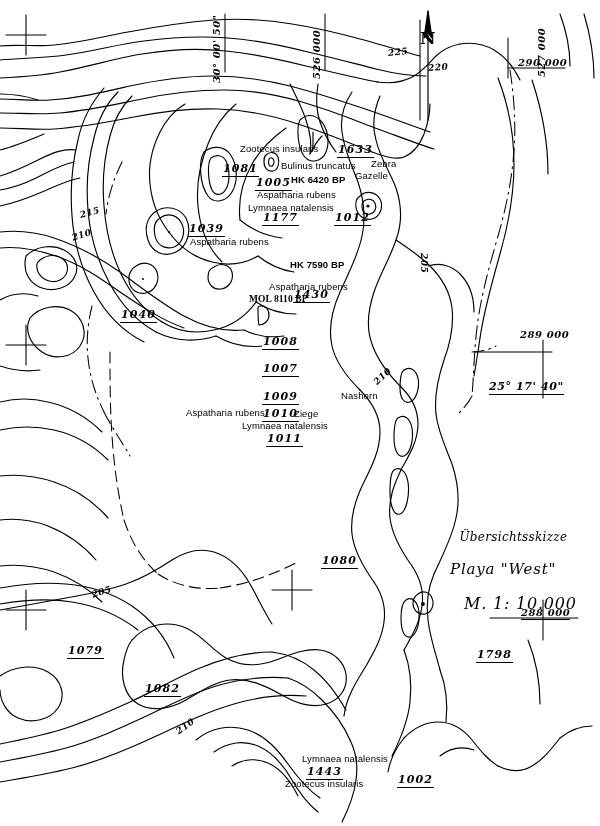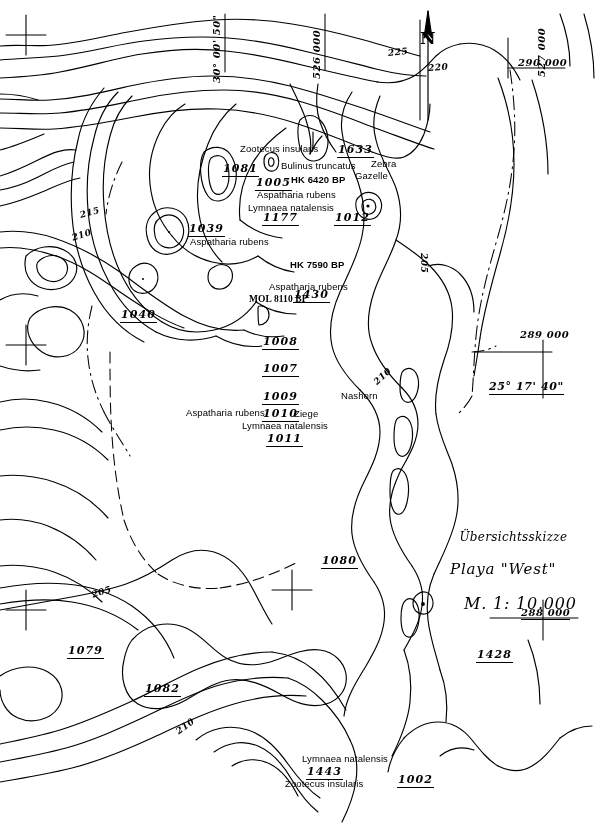--- a/index.html
+++ b/index.html
@@ -399,21 +399,21 @@
       <div class="lbl site" style="left: 120px; top: 308px;">1040</div>
       <div class="lbl site" style="left: 293px; top: 288px;">1430</div>
       <div class="lbl site" style="left: 262px; top: 335px;">1008</div>
       <div class="lbl site" style="left: 262px; top: 362px;">1007</div>
       <div class="lbl site" style="left: 262px; top: 390px;">1009</div>
       <div class="lbl site" style="left: 262px; top: 407px;">1010</div>
       <div class="lbl site" style="left: 266px; top: 432px;">1011</div>
       <div class="lbl site" style="left: 321px; top: 554px;">1080</div>
       <div class="lbl site" style="left: 67px; top: 644px;">1079</div>
       <div class="lbl site" style="left: 144px; top: 682px;">1082</div>
-      <div class="lbl site" style="left: 476px; top: 648px;">1428</div>
+      <div class="lbl site" style="left: 476px; top: 648px;">1798</div>
       <div class="lbl site" style="left: 306px; top: 765px;">1443</div>
       <div class="lbl site" style="left: 397px; top: 773px;">1002</div>
     </div>
 
   <div id="species-labels">
       <div class="lbl species" style="left: 240px; top: 143px;">Zootecus insularis</div>
       <div class="lbl species" style="left: 281px; top: 160px;">Bulinus truncatus</div>
       <div class="lbl species" style="left: 371px; top: 158px;">Zebra</div>
       <div class="lbl species" style="left: 355px; top: 170px;">Gazelle</div>
       <div class="lbl species" style="left: 257px; top: 189px;">Aspatharia rubens</div>

